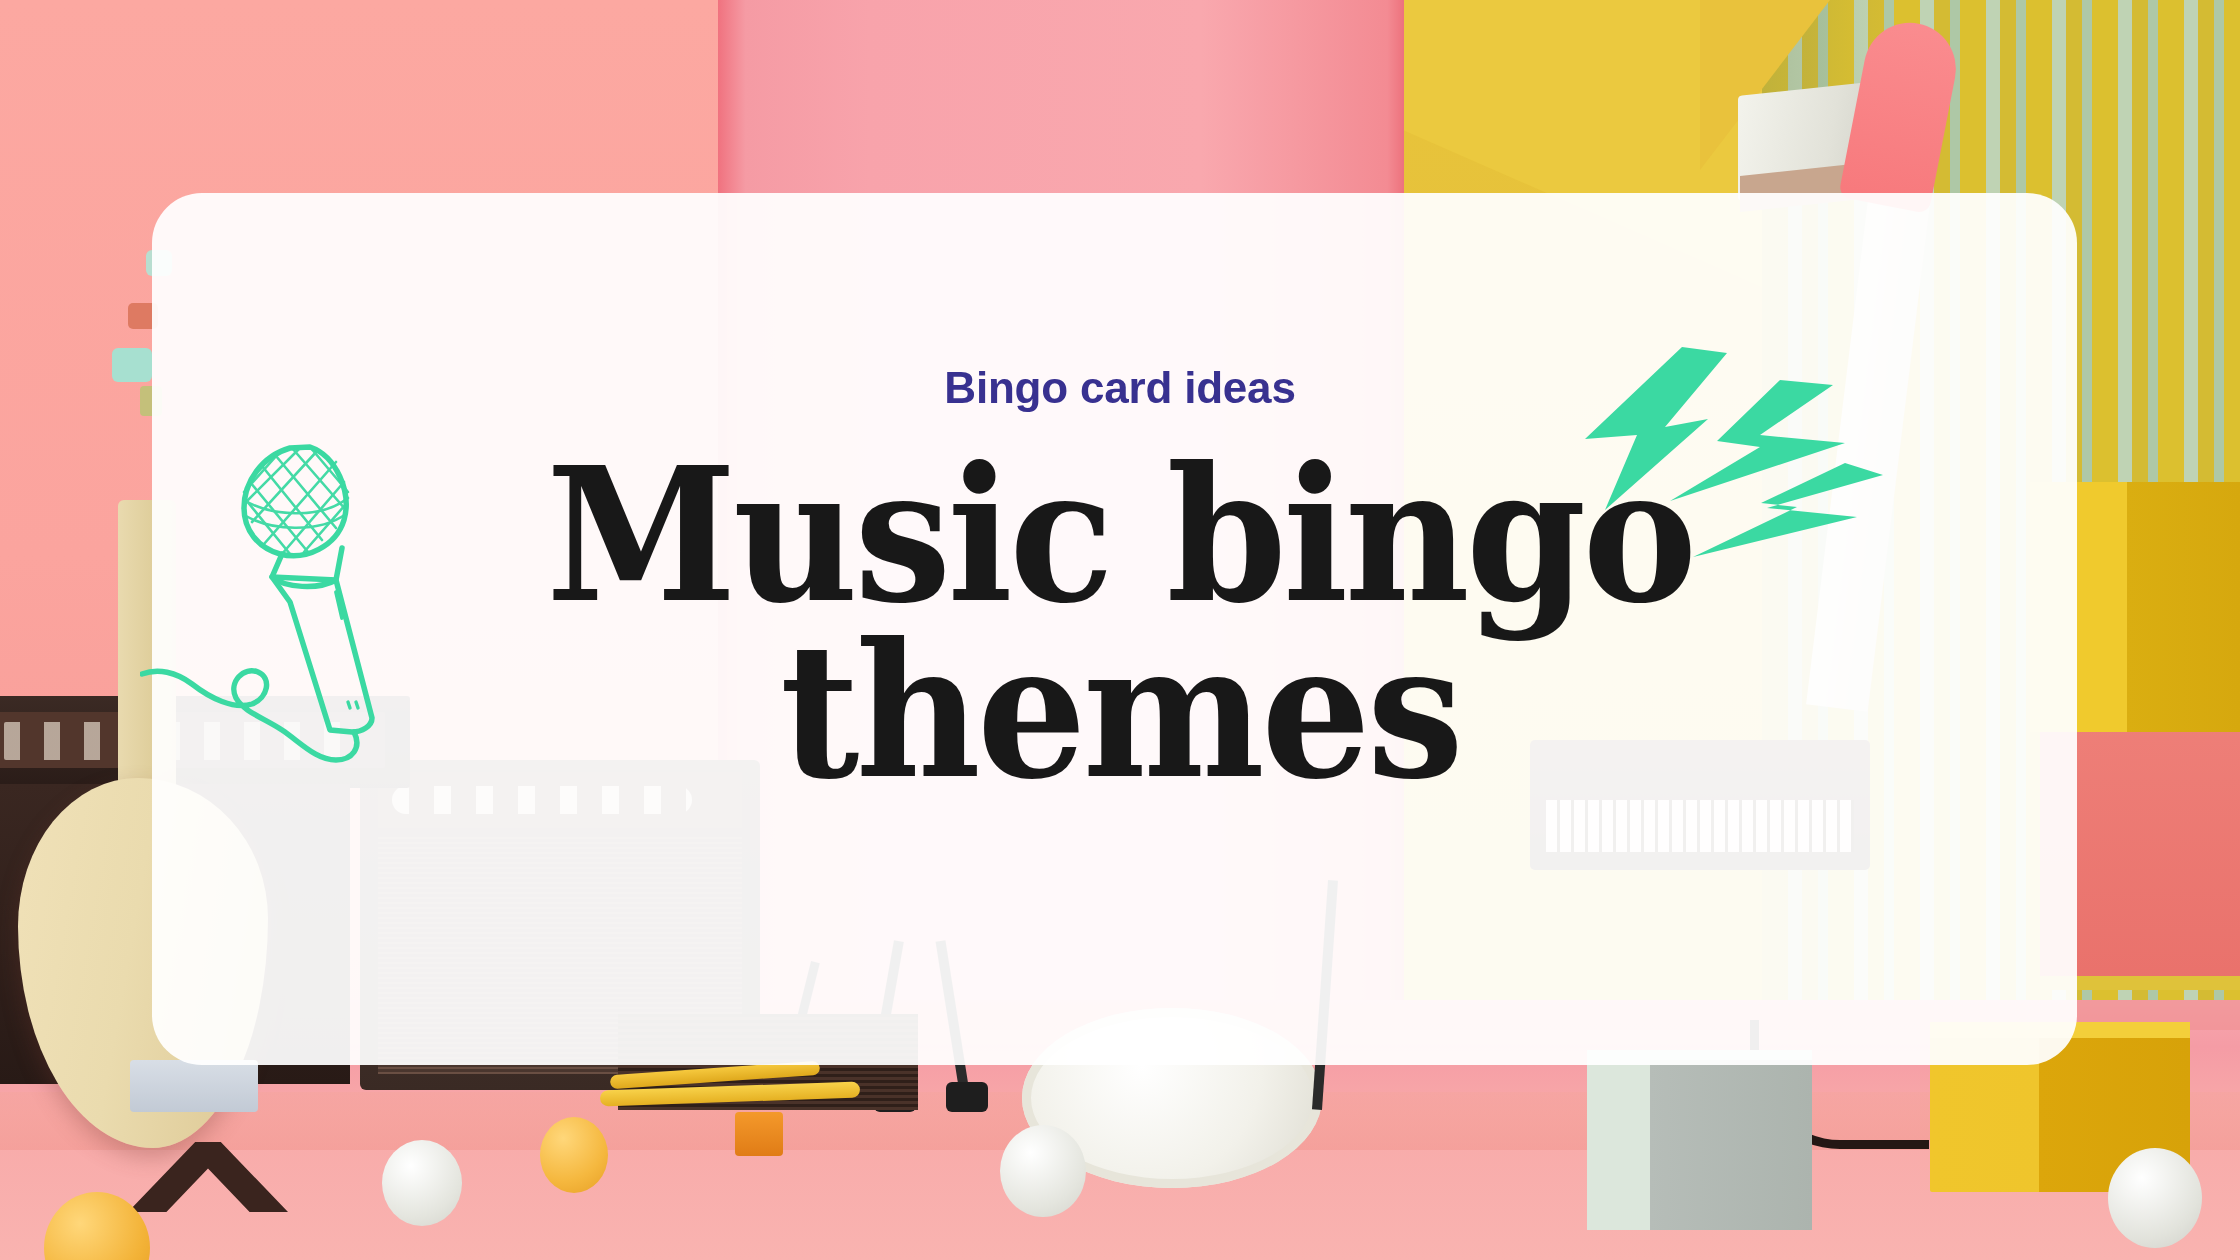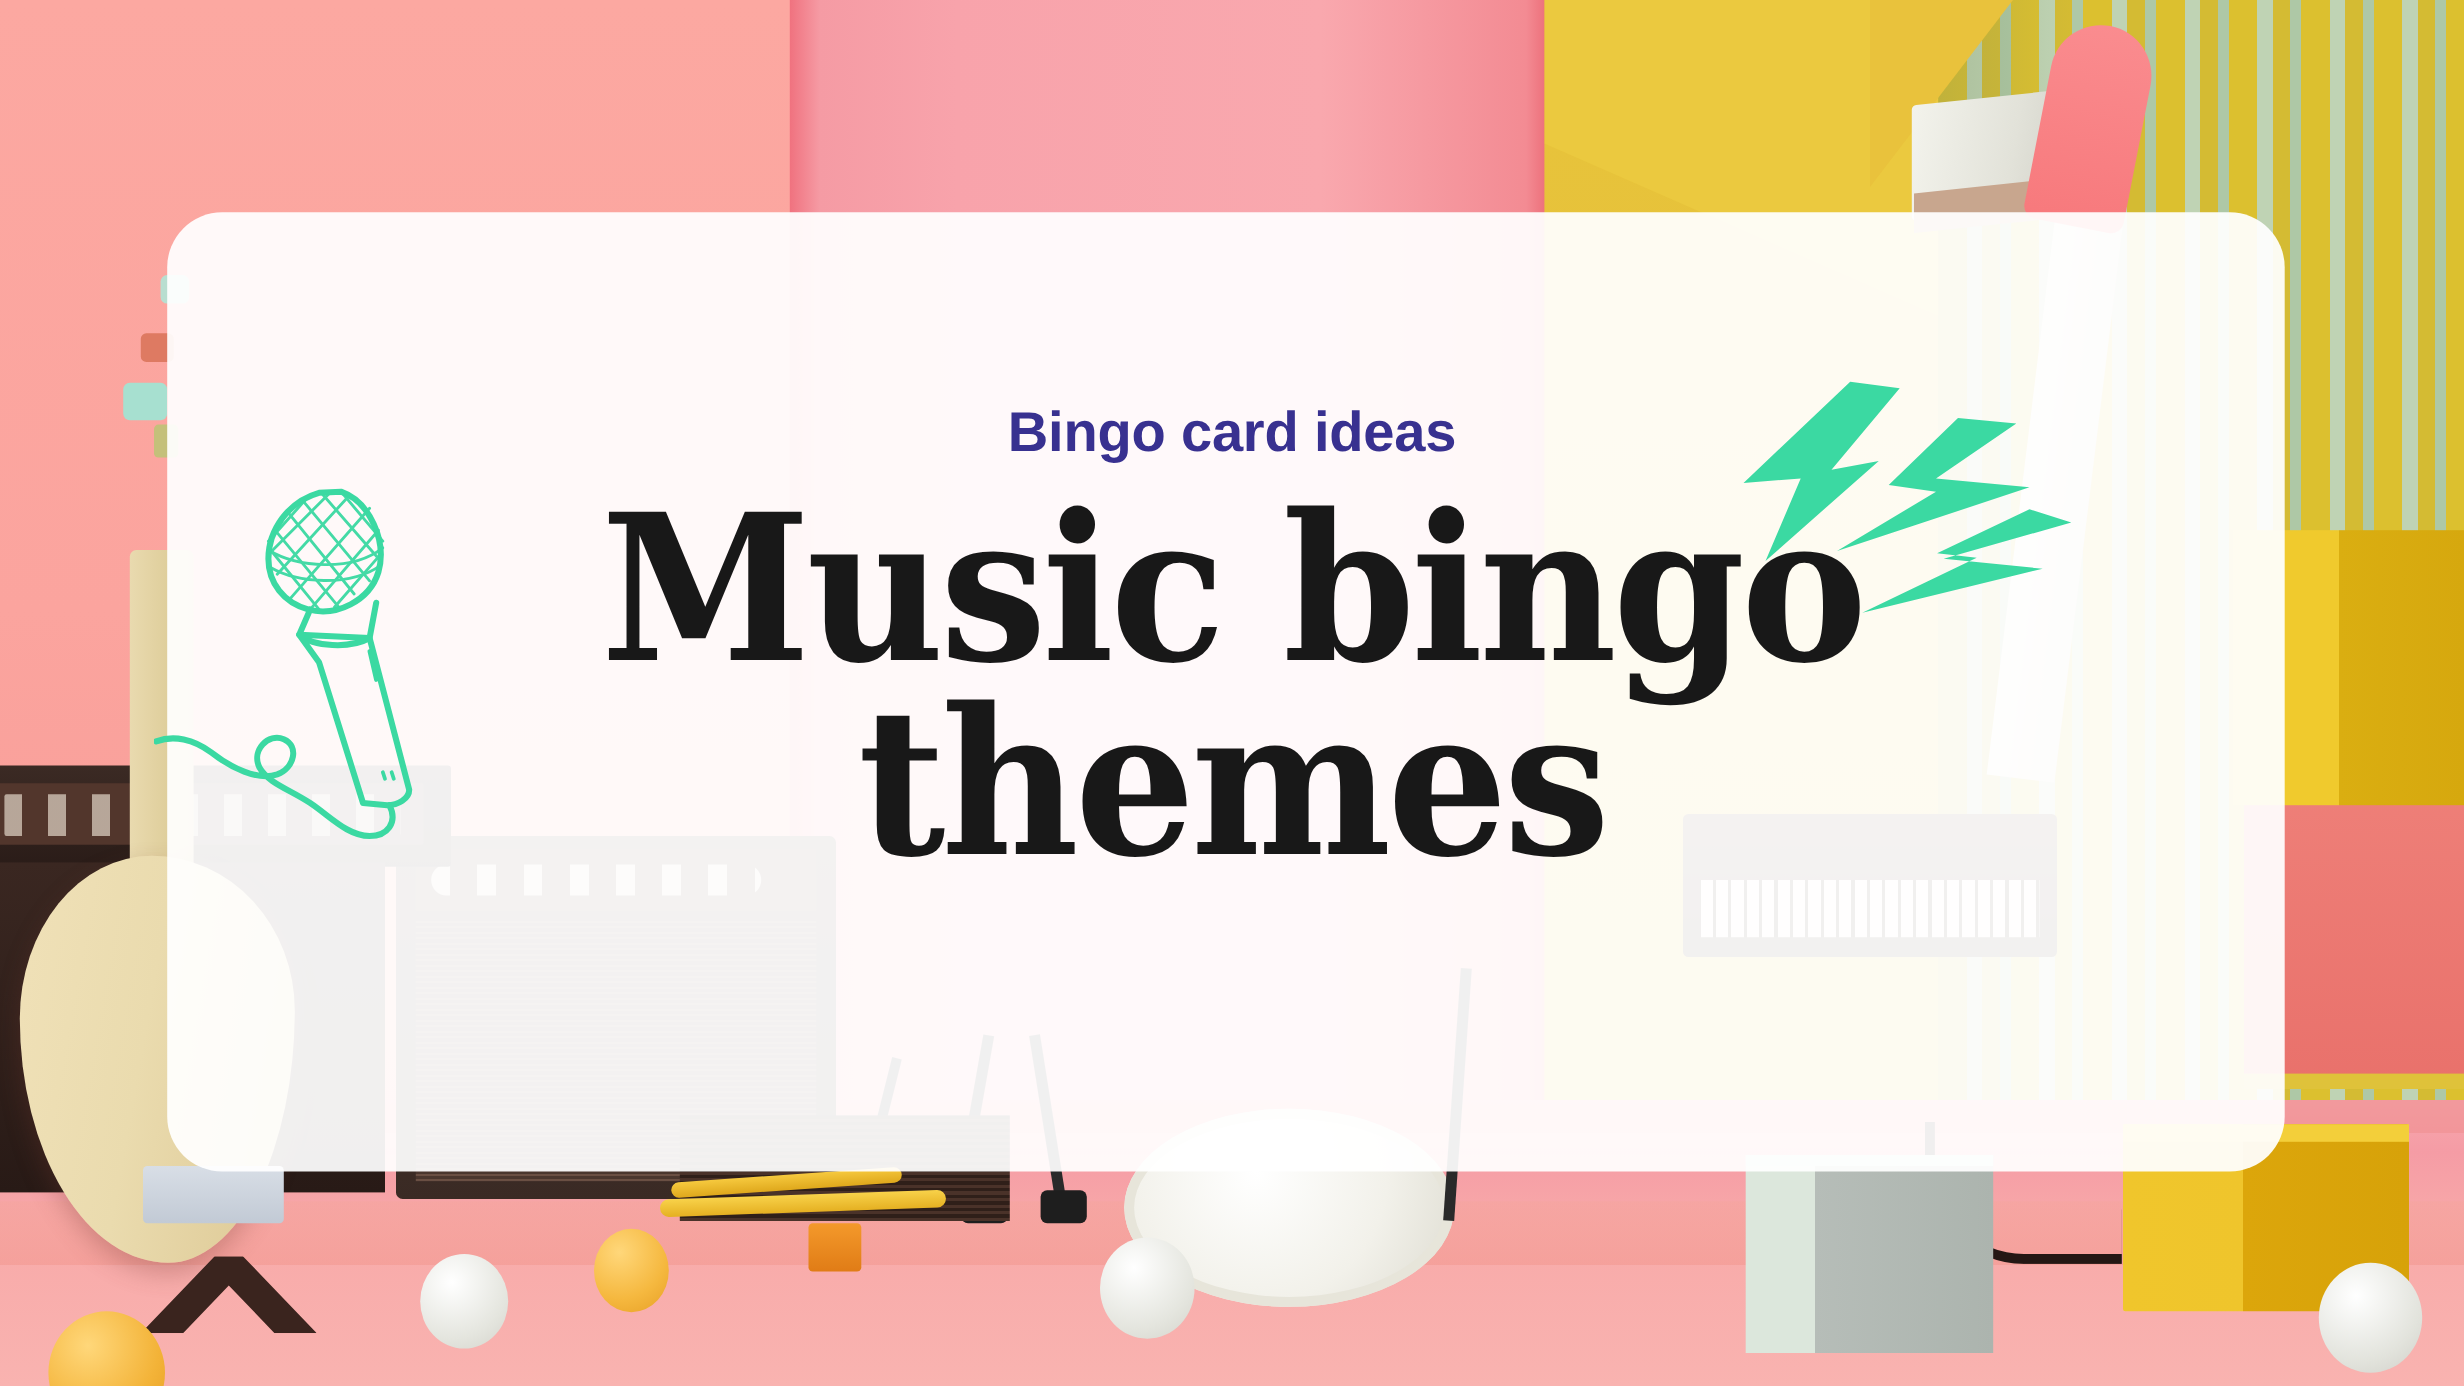--- a/index.html
+++ b/index.html
@@ -159,21 +159,21 @@
     border-radius:50px;
   }
 
   
   .eyebrow {
     position:absolute;
     left:0; right:0; top:363px;
     text-align:center;
     font-family:"Liberation Sans", sans-serif;
     font-weight:700;
-    font-size:51px;
+    font-size:44px;
     letter-spacing:-0.2px;
     color:#383190;
   }
   .headline {
     position:absolute;
     left:0; right:0; top:448px;
     text-align:center;
     font-family:"DejaVu Serif","Liberation Serif",serif;
     font-weight:700;
     font-size:185px;

